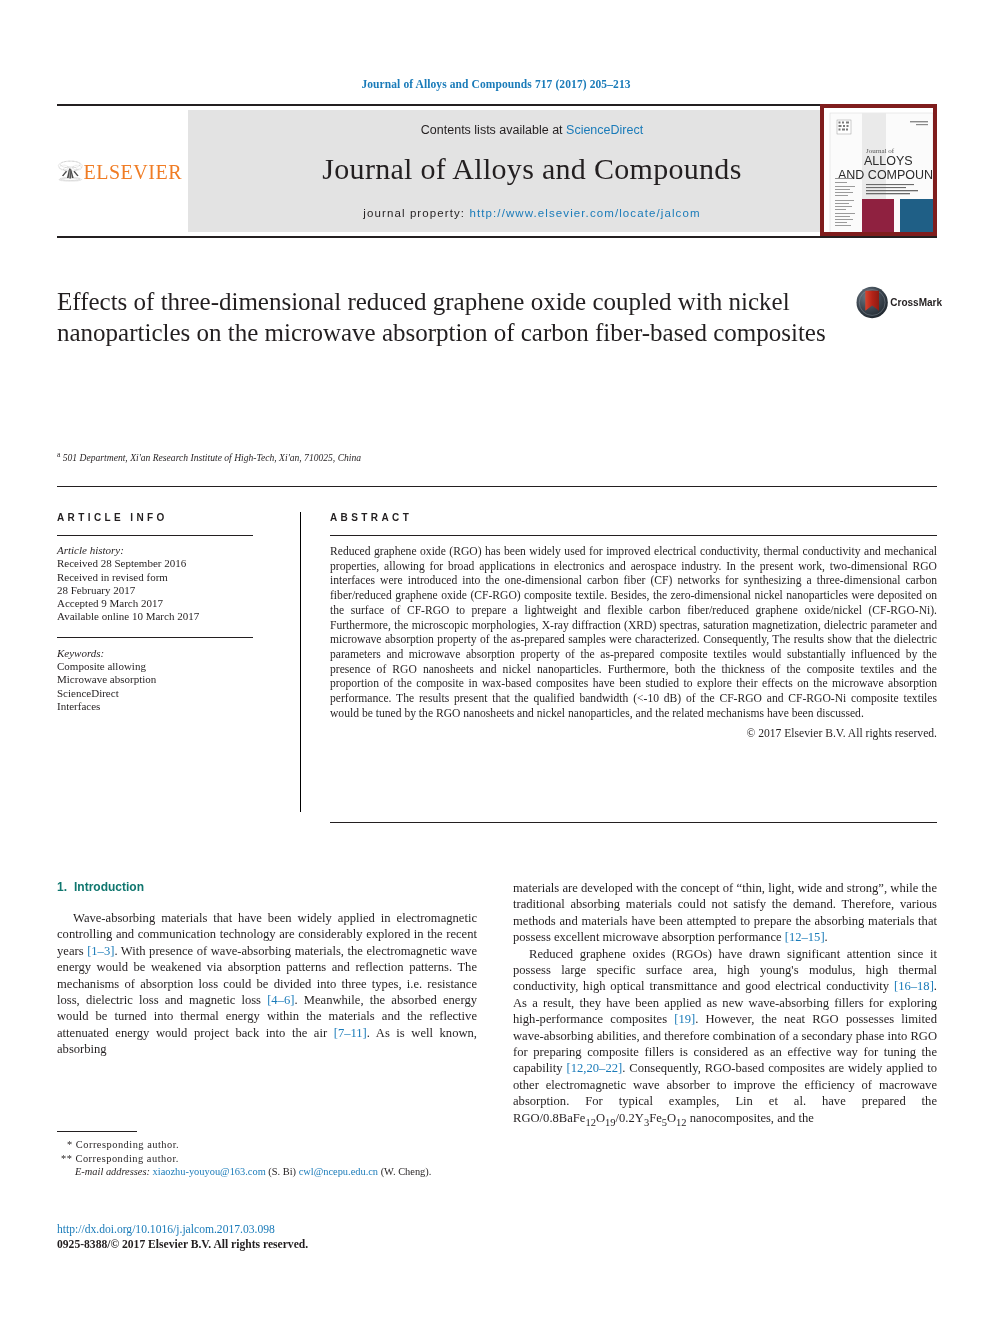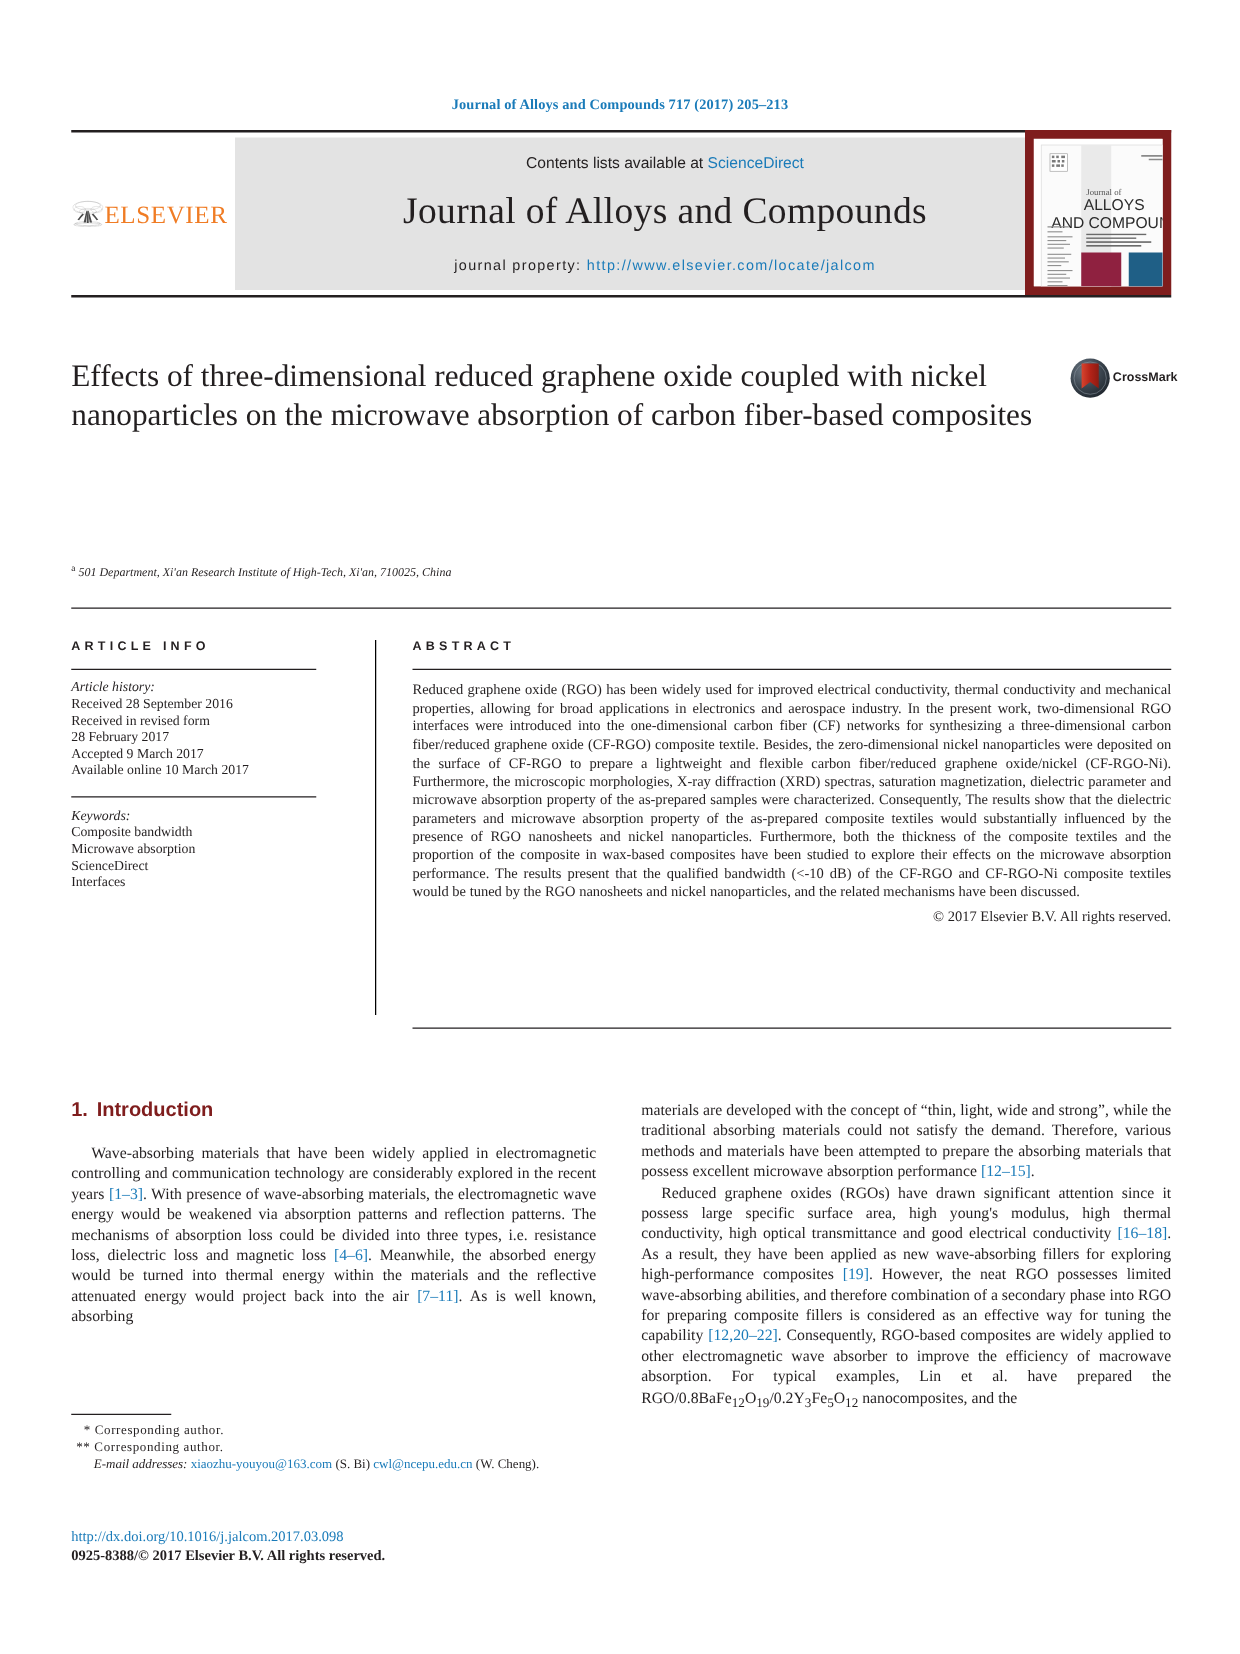--- a/index.html
+++ b/index.html
@@ -99,21 +99,21 @@
   }
   .homepage-line .url { color: #1a7bb9; }
 
   
   .cover {
     position: absolute;
     left: 763px; top: 0px;
     width: 117px;
     height: 132px;
     background: #fff;
-    border: 7px solid #7f1d1d;
+    border: 4px solid #7f1d1d;
     box-sizing: border-box;
     overflow: hidden;
   }
 
   .rule-under-masthead {
     position: absolute;
     left: 57px; top: 236px;
     width: 880px;
     height: 2px;
     background: #231f20;
@@ -249,22 +249,22 @@
     width: 420px;
   }
   .col-right {
     position: absolute;
     left: 513px; top: 880px;
     width: 424px;
   }
   .h2 {
     font-family: "Liberation Sans", sans-serif;
     font-weight: bold;
-    font-size: 16px;
-    color: #7f1d1d;
+    font-size: 12px;
+    color: #0f766e;
     margin: 0 0 16px 0;
   }
   .h2 .num { margin-right: 7px; }
   p.body {
     font-family: "Liberation Serif", serif;
     font-size: 12.6px;
     line-height: 16.4px;
     text-align: justify;
     color: #231f20;
     margin: 0;
@@ -435,21 +435,21 @@
       <div class="lbl">Article history:</div>
       <div>Received 28 September 2016</div>
       <div>Received in revised form</div>
       <div>28 February 2017</div>
       <div>Accepted 9 March 2017</div>
       <div>Available online 10 March 2017</div>
     </div>
     <div class="info-sep"></div>
     <div class="info-body" style="margin-top:0">
       <div class="lbl">Keywords:</div>
-      <div>Composite bandwidth</div>
+      <div>Composite allowing</div>
       <div>Microwave absorption</div>
       <div>ScienceDirect</div>
       <div>Interfaces</div>
     </div>
   </div>
 
   <div class="abscol">
     <div class="sec-head">ABSTRACT</div>
     <div class="hrule"></div>
     <div class="abstract-body">Reduced graphene oxide (RGO) has been widely used for improved electrical conductivity, thermal conductivity and mechanical properties, allowing for broad applications in electronics and aerospace industry. In the present work, two-dimensional RGO interfaces were introduced into the one-dimensional carbon fiber (CF) networks for synthesizing a three-dimensional carbon fiber/reduced graphene oxide (CF-RGO) composite textile. Besides, the zero-dimensional nickel nanoparticles were deposited on the surface of CF-RGO to prepare a lightweight and flexible carbon fiber/reduced graphene oxide/nickel (CF-RGO-Ni). Furthermore, the microscopic morphologies, X-ray diffraction (XRD) spectras, saturation magnetization, dielectric parameter and microwave absorption property of the as-prepared samples were characterized. Consequently, The results show that the dielectric parameters and microwave absorption property of the as-prepared composite textiles would substantially influenced by the presence of RGO nanosheets and nickel nanoparticles. Furthermore, both the thickness of the composite textiles and the proportion of the composite in wax-based composites have been studied to explore their effects on the microwave absorption performance. The results present that the qualified bandwidth (&lt;-10 dB) of the CF-RGO and CF-RGO-Ni composite textiles would be tuned by the RGO nanosheets and nickel nanoparticles, and the related mechanisms have been discussed.</div>

